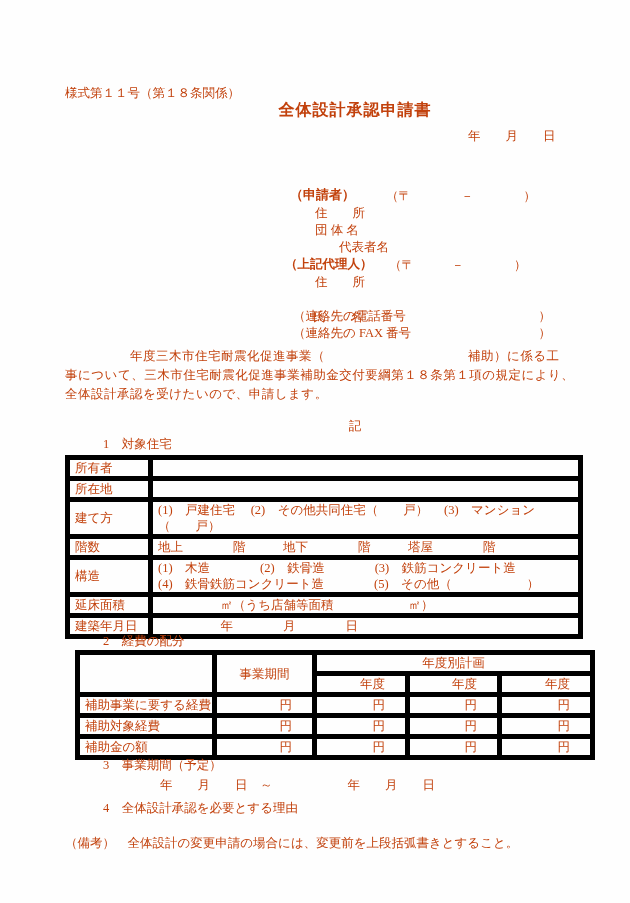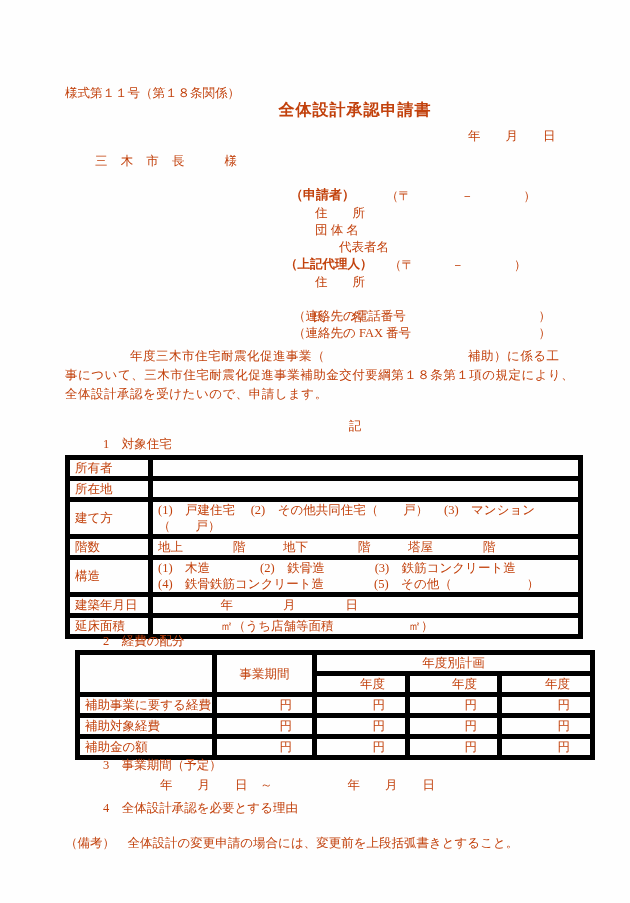--- a/index.html
+++ b/index.html
@@ -36,21 +36,20 @@
   .body-line { letter-spacing:0.5px; }
 </style>
 </head>
 <body>
 
 <div class="page">
 
   <div class="abs" style="left:65px; top:84px;">様式第１１号（第１８条関係）</div>
   <div class="abs center bold doc-title" style="top:101px;">全体設計承認申請書</div>
   <div class="abs" style="left:468px; top:127px;">年　　月　　日</div>
-  <div class="abs" style="left:95px; top:152px; letter-spacing:5px;">三 木 市 長　　様</div>
 
   <div class="abs bold" style="left:290px; top:186px; font-size:13px;">（申請者）</div>
   <div class="abs" style="left:386px; top:187px;">（〒　　　　－　　　　）</div>
   <div class="abs" style="left:315px; top:204px;">住　　所</div>
   <div class="abs" style="left:315px; top:221px;">団 体 名</div>
   <div class="abs" style="left:339px; top:238px;">代表者名</div>
 
   <div class="abs bold" style="left:285px; top:255px;">（上記代理人）</div>
   <div class="abs" style="left:389px; top:256px;">（〒　　　－　　　　）</div>
   <div class="abs" style="left:315px; top:273px;">住　　所</div>
@@ -91,26 +90,26 @@
     </tr>
     <tr class="single">
       <td class="lbl">階数</td>
       <td>地上　　　　階　　　地下　　　　階　　　塔屋　　　　階</td>
     </tr>
     <tr class="double">
       <td class="lbl">構造</td>
       <td><div>(1)　木造　　　　(2)　鉄骨造　　　　(3)　鉄筋コンクリート造</div><div>(4)　鉄骨鉄筋コンクリート造　　　　(5)　その他（　　　　　　）</div></td>
     </tr>
     <tr class="single">
+      <td class="lbl">延床面積</td>
+      <td>　　　　　㎡（うち店舗等面積　　　　　　㎡）</td>
+    </tr>
+    <tr class="single">
       <td class="lbl">建築年月日</td>
       <td>　　　　　年　　　　月　　　　日</td>
-    </tr>
-    <tr class="single">
-      <td class="lbl">延床面積</td>
-      <td>　　　　　㎡（うち店舗等面積　　　　　　㎡）</td>
     </tr>
   </tbody>
     </table>
 
   <div class="abs" style="left:103px; top:632px;">2　経費の配分</div>
 
   <table class="t2">
     <colgroup>
         <col style="width:137px">
         <col style="width:100px">

